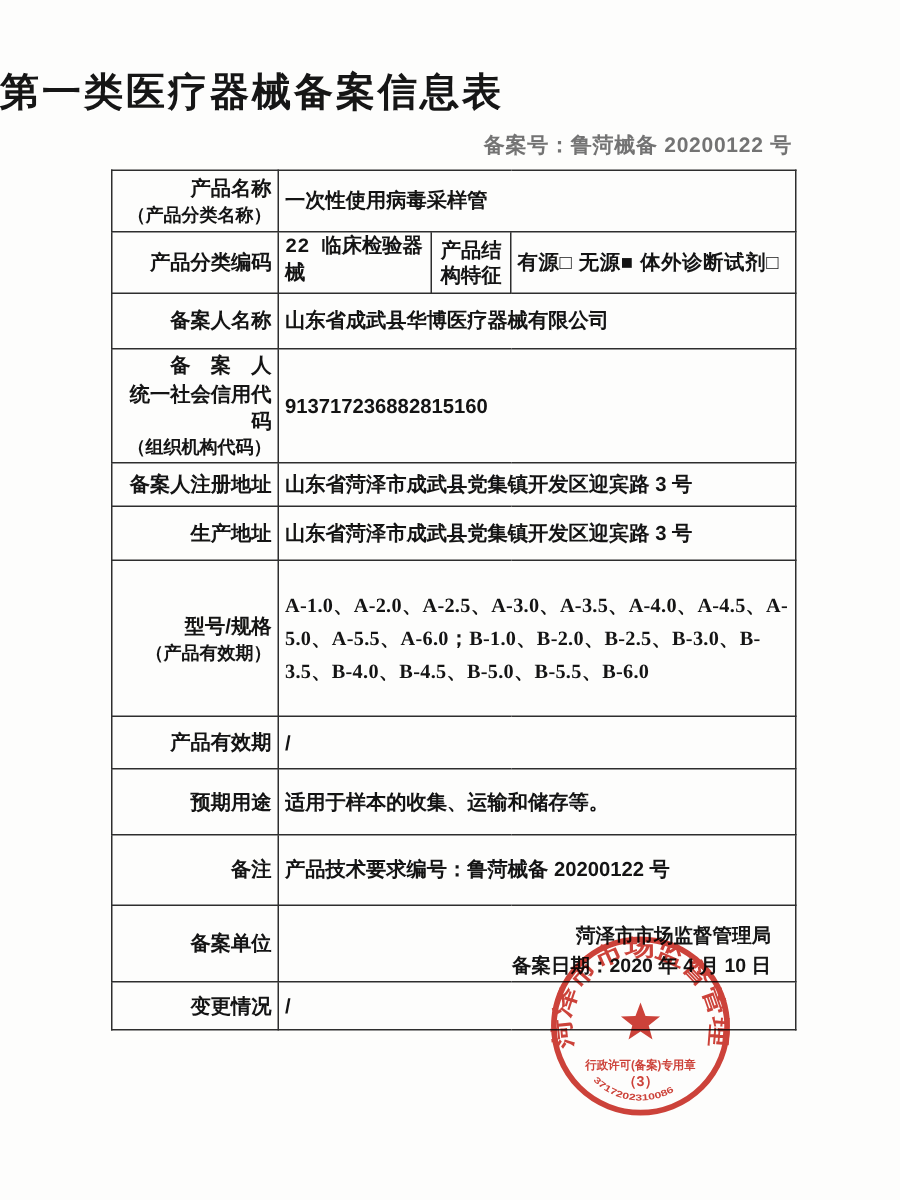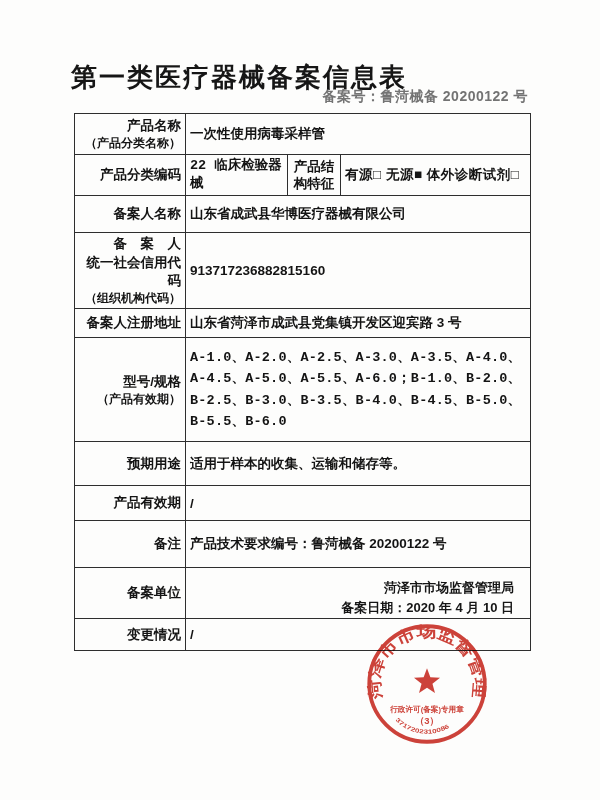--- a/index.html
+++ b/index.html
@@ -5,22 +5,22 @@
   html,body{margin:0;padding:0;}
   body{
     width:600px;height:800px;
     background:#fdfdfc;
     font-family:"Liberation Sans", sans-serif;
     color:#1c1c1c;
     position:relative;
     overflow:hidden;
   }
   .page-title{
-    position:absolute;top:60px;left:0;width:478px;
-    text-align:center;
+    position:absolute;top:44px;left:0;width:478px;
+    text-align:left;
     font-size:26px;font-weight:800;letter-spacing:2px;
     color:#161616;margin:0;
   }
   .record-no{
     position:absolute;top:88px;right:72px;
     font-size:14px;font-weight:700;color:#737373;
     letter-spacing:0.5px;
   }
   table.reg{
     position:absolute;left:74px;top:113px;
@@ -49,21 +49,21 @@
   }
   td.feature-lbl{
     text-align:center;
     font-size:12.5px;
     line-height:1.3;
     padding:2px 6px;
   }
   td.code-cell{padding-left:8px;line-height:1.35;font-family:Liberation Mono, monospace;}
   td.options-cell{padding-left:8px;font-size:13px;letter-spacing:0.5px;}
   td.spec-cell{
-    font-family:Liberation Mono, monospace;
+    font-family:Liberation Serif, serif;
     font-size:12.3px;
     line-height:1.6;
     letter-spacing:0.2px;
     padding:6px 10px 6px 12px;
   }
   td.unit-cell{position:relative;}
   .unit-lines{
     position:absolute;right:16px;bottom:1px;
     text-align:right;line-height:1.5;
     font-size:13px;font-weight:700;color:#151515;
@@ -119,38 +119,42 @@
       <div class="sub">（组织机构代码）</div>
     </td>
     <td class="val" colspan="3">913717236882815160</td>
   </tr>
 
   <tr style="height:29px">
     <td class="lbl">备案人注册地址</td>
     <td class="val" colspan="3">山东省菏泽市成武县党集镇开发区迎宾路 3 号</td>
   </tr>
 
+  <tr style="height:36px">
+    <td class="lbl">生产地址</td>
+    <td class="val" colspan="3">山东省菏泽市成武县党集镇开发区迎宾路 3 号</td>
+  </tr>
 
   <tr style="height:104px">
     <td class="lbl">
       <div>型号/规格</div>
       <div class="sub">（产品有效期）</div>
     </td>
     <td class="spec-cell" colspan="3">A-1.0、A-2.0、A-2.5、A-3.0、A-3.5、A-4.0、A-4.5、A-5.0、A-5.5、A-6.0；B-1.0、B-2.0、B-2.5、B-3.0、B-3.5、B-4.0、B-4.5、B-5.0、B-5.5、B-6.0</td>
   </tr>
 
 
+  <tr style="height:35px">
+    <td class="lbl">产品有效期</td>
+    <td class="val" colspan="3">/</td>
+  </tr>
+
   <tr style="height:44px">
     <td class="lbl">预期用途</td>
     <td class="val" colspan="3">适用于样本的收集、运输和储存等。</td>
-  </tr>
-
-  <tr style="height:35px">
-    <td class="lbl">产品有效期</td>
-    <td class="val" colspan="3">/</td>
   </tr>
 
   <tr style="height:47px">
     <td class="lbl">备注</td>
     <td class="val" colspan="3">产品技术要求编号：鲁菏械备 20200122 号</td>
   </tr>
 
   <tr style="height:51px">
     <td class="lbl">备案单位</td>
     <td class="val unit-cell" colspan="3">

